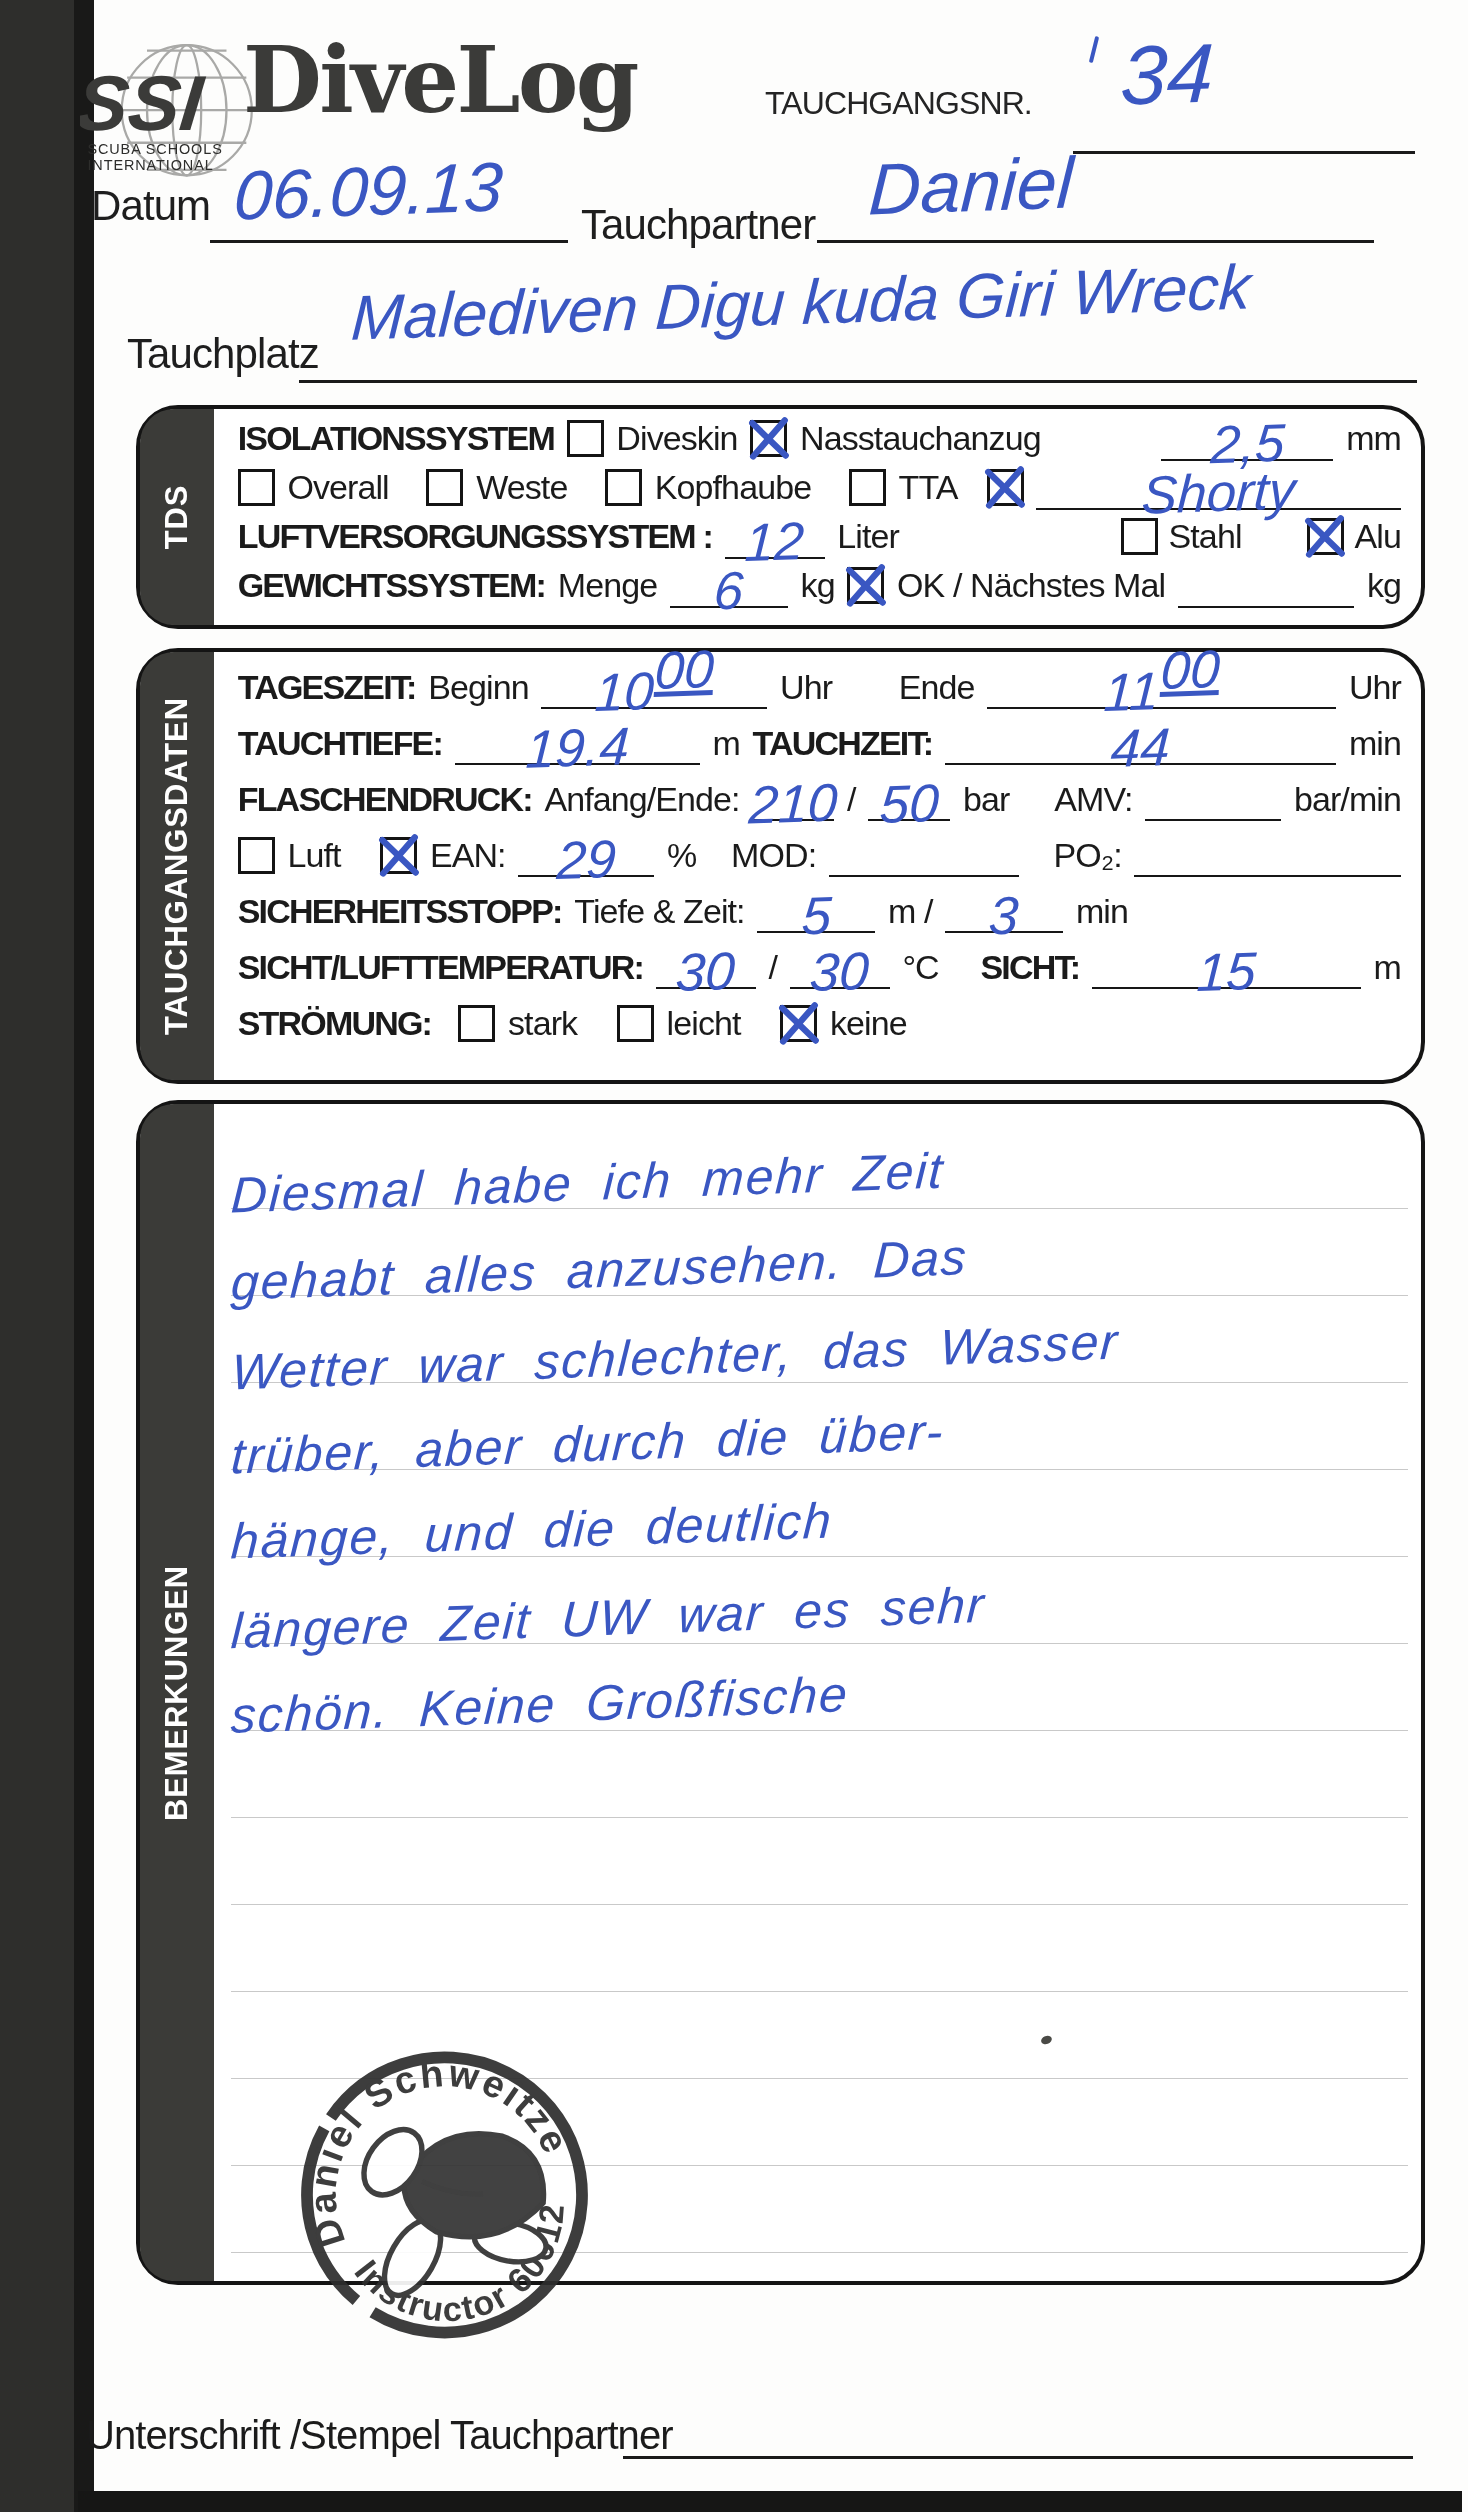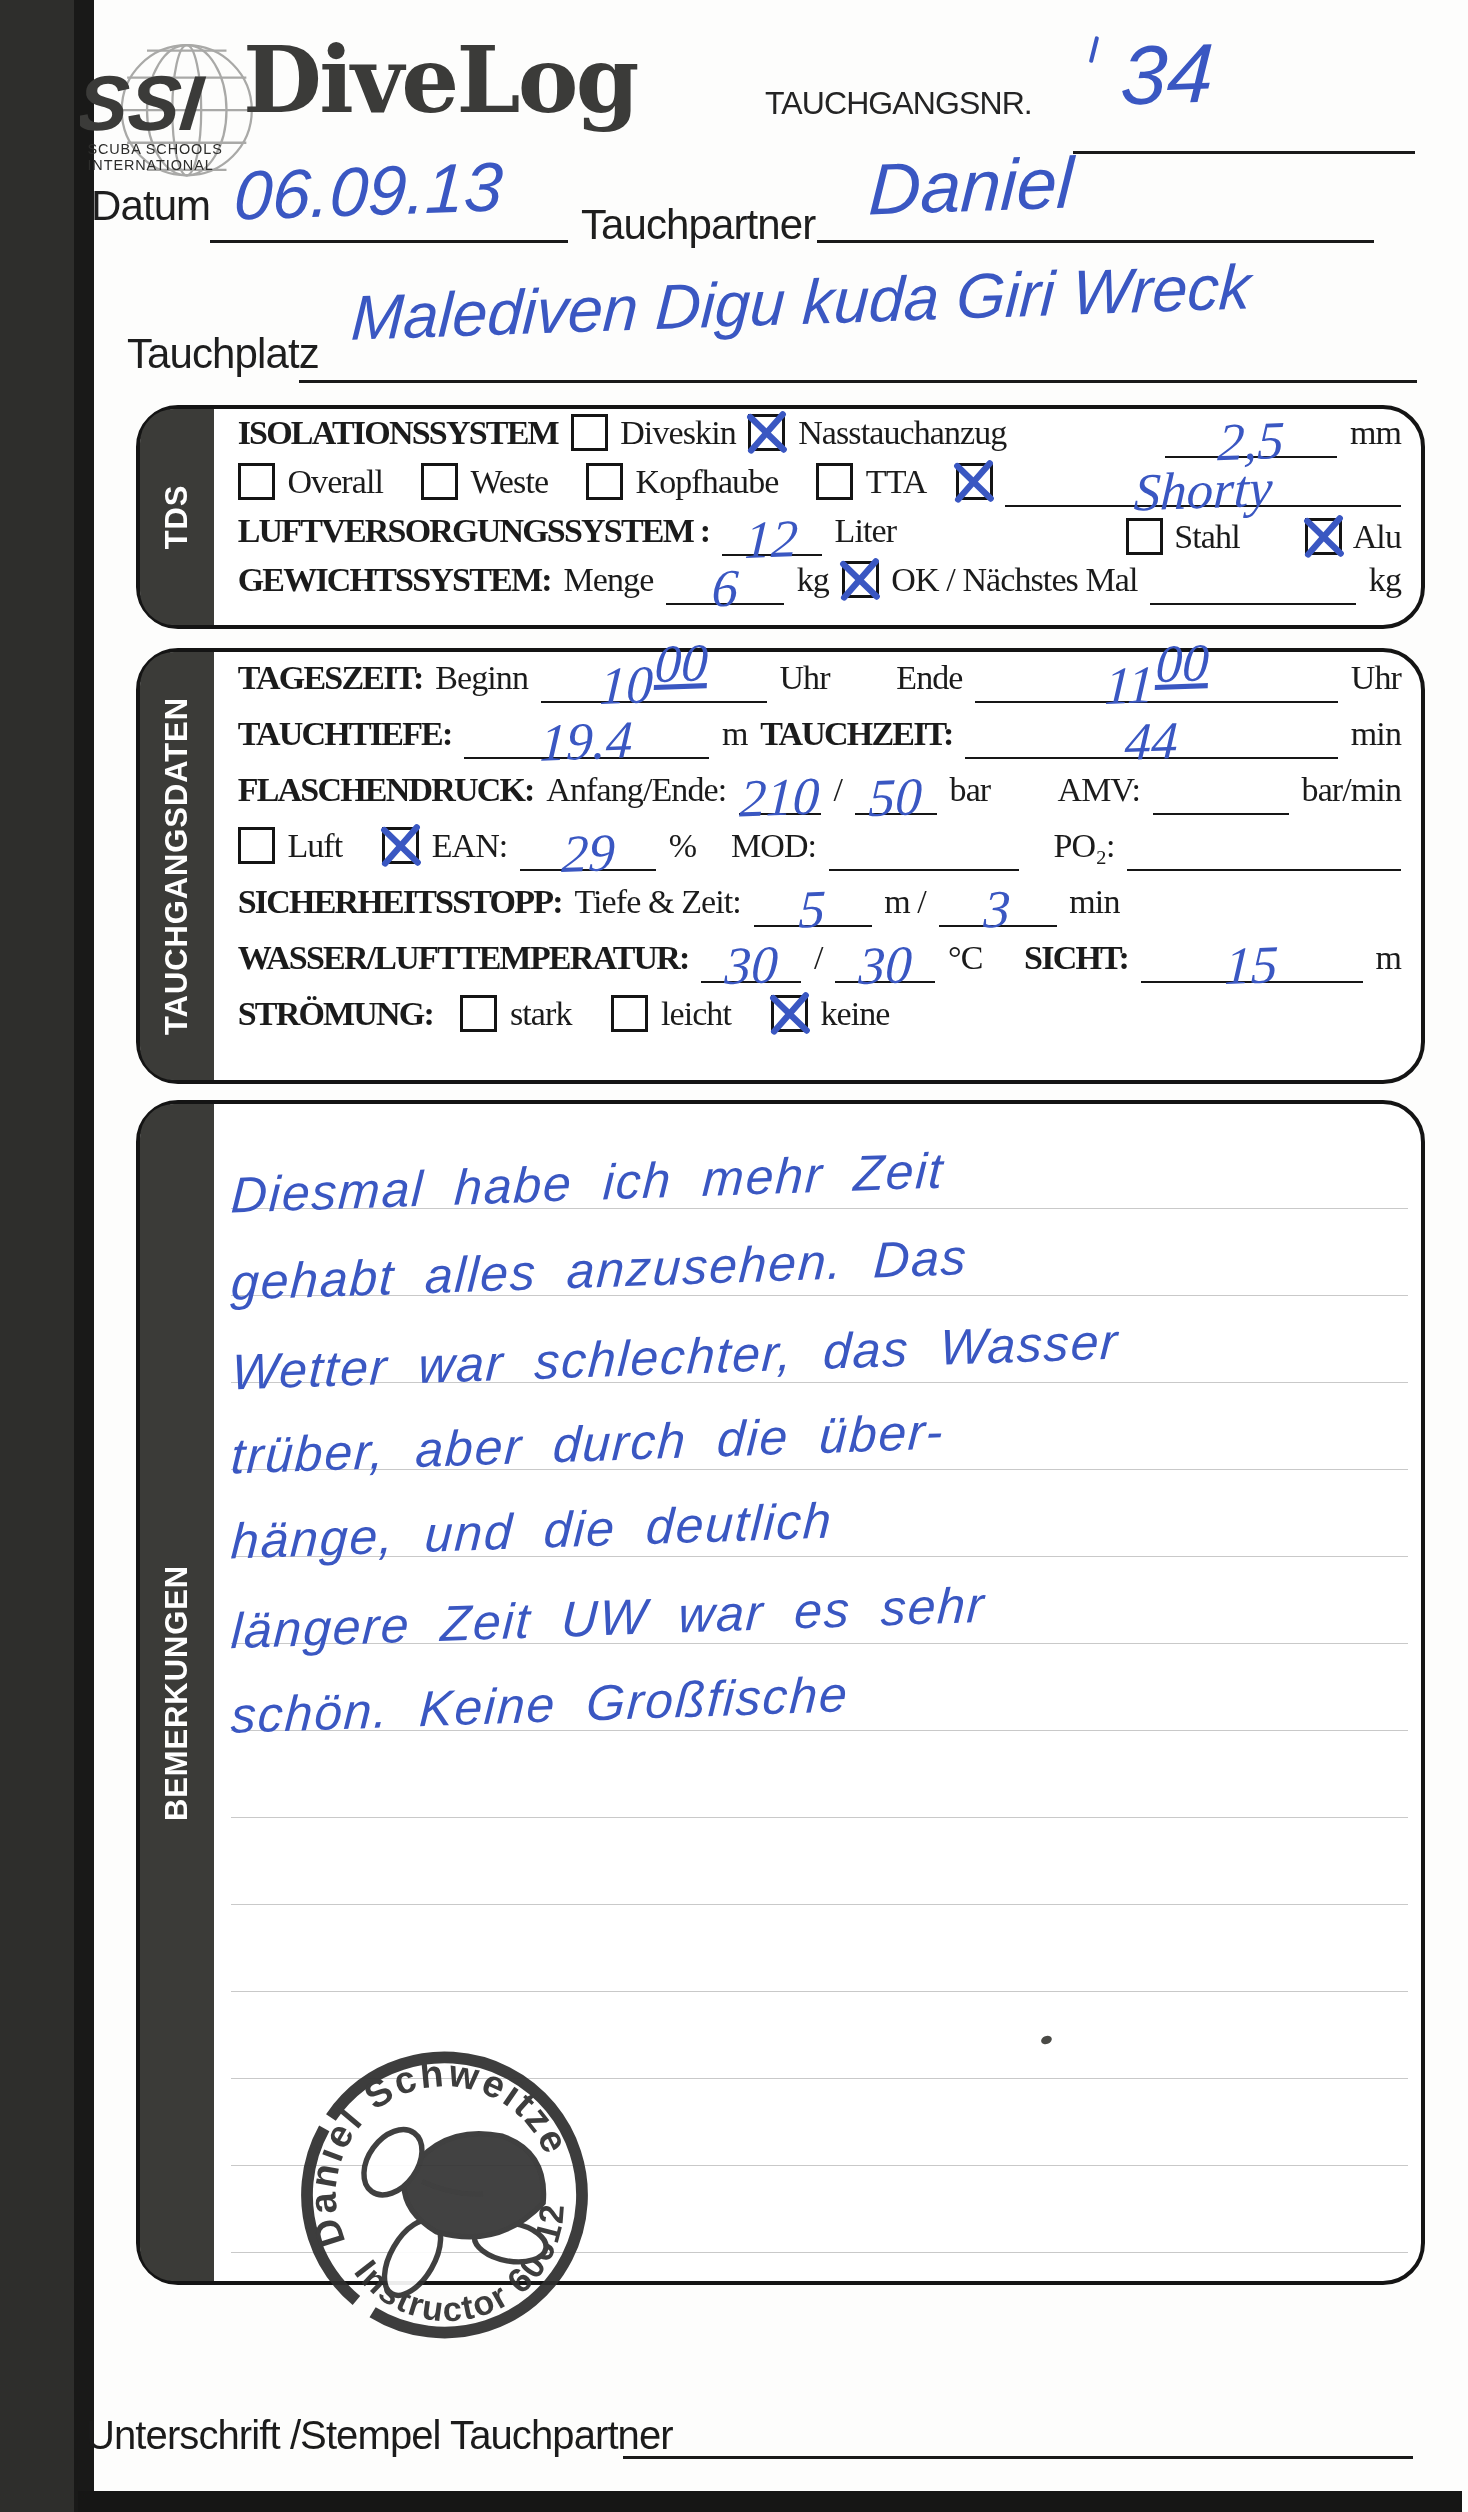--- a/index.html
+++ b/index.html
@@ -20,21 +20,21 @@
   .hw-abs{position:absolute;white-space:nowrap;}
   .pen-tick{position:absolute;left:1092px;top:36px;width:3.6px;height:27px;background:#3a57c2;
             transform:rotate(14deg);border-radius:1.8px;}
   .meta-label{position:absolute;font-size:42px;letter-spacing:-0.9px;color:#1e1e1e;}
   
   .panel{position:absolute;left:136px;width:1281px;background:#fff;border:4.5px solid #141414;border-radius:42px;}
   .band{position:absolute;left:0;top:0;bottom:0;width:74px;background:#3b3b38;border-radius:34px 0 0 34px;}
   .vlabel{position:absolute;left:50%;top:50%;transform:translate(-50%,-50%) rotate(-90deg);
           color:#fff;font-weight:bold;font-size:31px;white-space:nowrap;letter-spacing:0.9px;}
   .content{margin-left:85px;padding:5.4px 20px 0 12.7px;}
-  .row{display:flex;gap:12.7px;position:relative;font-family:Liberation Serif, serif;}
+  .row{display:flex;align-items:center;gap:12.7px;position:relative;}
   .row.h54{height:49px}.row.h62{height:56px}
   .lbl{font-size:34px;white-space:nowrap;letter-spacing:-0.9px;}
   .b{font-weight:bold;letter-spacing:-1.8px;}
   .grp{display:flex;align-items:center;gap:11px;}
   .ml-auto{margin-left:auto;}
   .cb{width:31px;height:31px;border:3.6px solid #141414;position:relative;flex:0 0 auto;background:#fff;}
   .xmark{position:absolute;left:-8.2px;top:-9px;width:47px;height:47px;display:none;}
   .cb.on .xmark{display:block;}
   .xmark path{stroke:#3a57c2;stroke-width:7;stroke-linecap:round;fill:none;}
   .fill{border-bottom:2.7px solid #161616;height:42px;display:flex;align-items:flex-end;
@@ -241,21 +241,21 @@
         <span class="fill w130">
             <span class="hw">5</span>
           </span>
         <span class="lbl">m /</span>
         <span class="fill w130">
             <span class="hw">3</span>
           </span>
         <span class="lbl">min</span>
       </div>
       <div class="row h62">
-        <span class="lbl b">WASSER/LUFTTEMPERATUR:</span>
+        <span class="lbl b">SICHT/LUFTTEMPERATUR:</span>
         <span class="fill w110">
             <span class="hw">30</span>
           </span>
         <span class="lbl">/</span>
         <span class="fill w110">
             <span class="hw">30</span>
           </span>
         <span class="lbl">°C</span>
         <span class="lbl b" style="margin-left:29px">SICHT:</span>
         <span class="fill grow">

